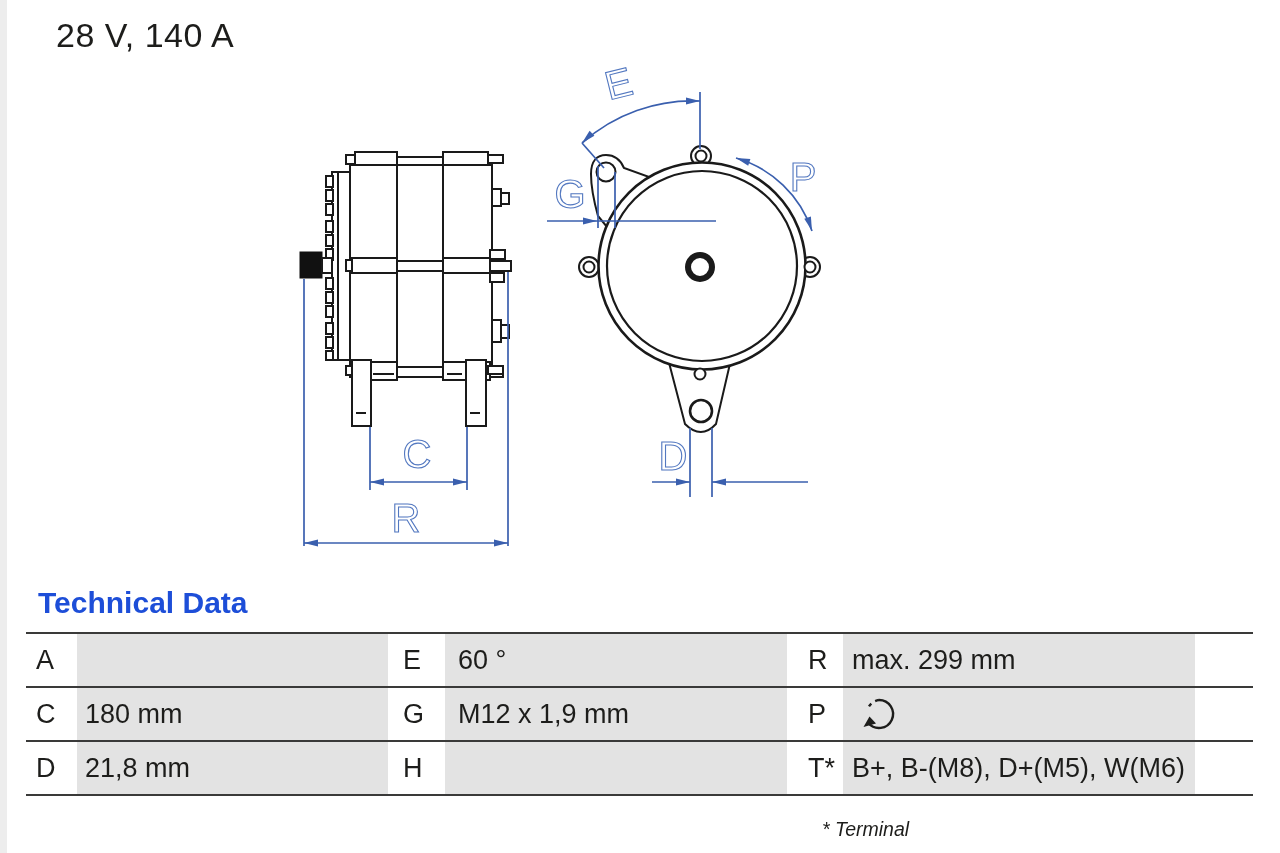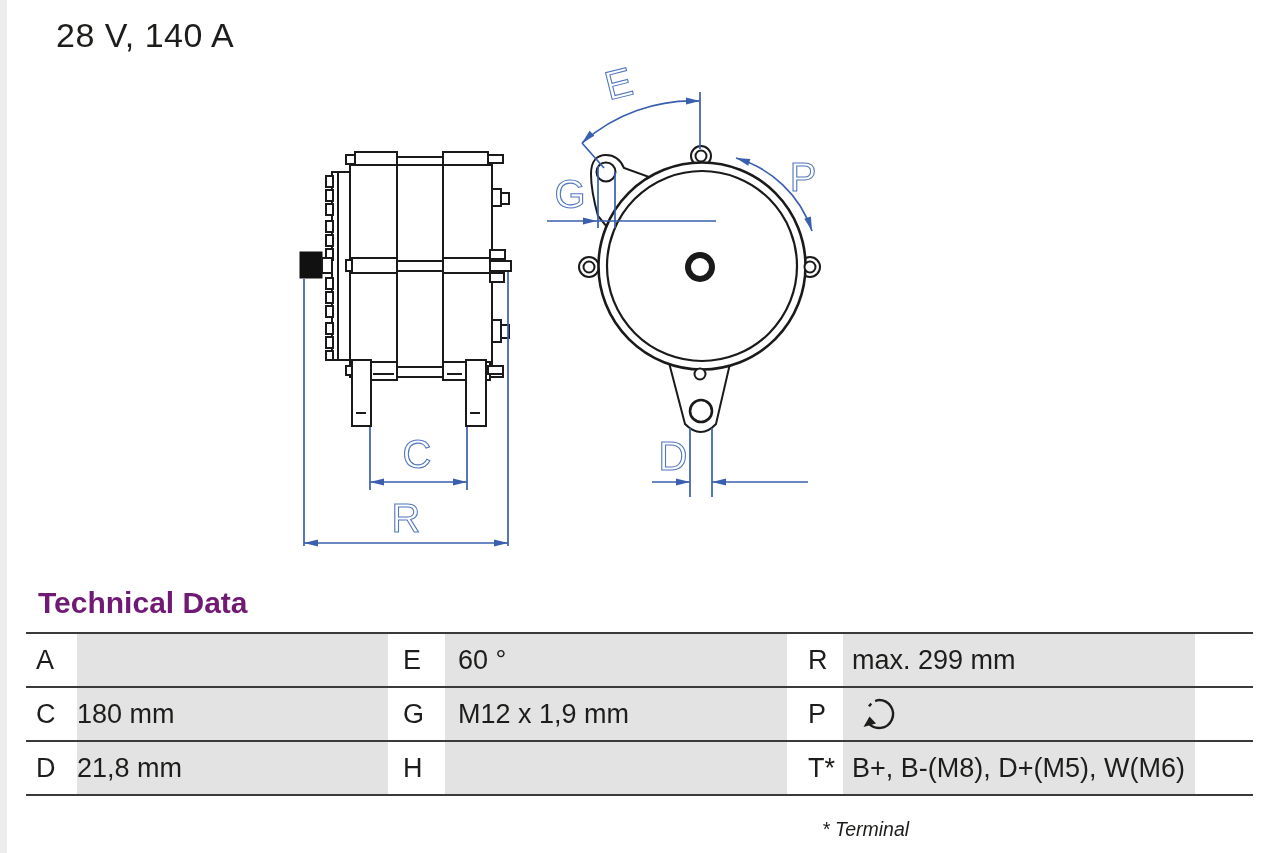--- a/index.html
+++ b/index.html
@@ -1,29 +1,29 @@
 <!DOCTYPE html>
 <html><head>
 <meta charset="utf-8">
 <style>
   html,body{margin:0;padding:0;background:#ffffff;width:1280px;height:853px;overflow:hidden;
             font-family:"Liberation Sans",sans-serif;color:#1d1d1b;}
   .page{position:relative;width:1280px;height:853px;background:#fff;}
   .edge-strip{position:absolute;left:0;top:0;width:7px;height:853px;background:#ededed;}
   .title{position:absolute;left:38px;top:16px;font-size:34px;font-weight:400;color:#1d1d1b;letter-spacing:0.5px;margin-left:18px;}
   .drawing-svg{position:absolute;left:0;top:0;}
-  .section-heading{position:absolute;left:38px;top:586px;font-size:30px;font-weight:700;color:#701a75;}
+  .section-heading{position:absolute;left:38px;top:586px;font-size:30px;font-weight:700;color:#1d4ed8;}
   .tech-table{position:absolute;left:26px;top:632px;width:1227px;border-top:2px solid #3a3a39;border-bottom:2px solid #3a3a39;}
   .t-row{display:flex;height:52px;}
   .t-row + .t-row{border-top:2px solid #3a3a39;}
   .cell{display:flex;align-items:center;font-size:27px;color:#1d1d1b;box-sizing:border-box;}
   .letter{background:#ffffff;}
   .value{background:#e3e3e3;}
   .l1{width:51px;padding-left:10px;}
-  .v1{width:311px;padding-left:0;}
+  .v1{width:311px;padding-left:8px;}
   .l2{width:57px;padding-left:15px;}
   .v2{width:342px;padding-left:13px;}
   .l3{width:56px;padding-left:21px;}
   .v3{width:352px;padding-left:9px;}
   .footnote{position:absolute;left:822px;top:818px;font-size:19.5px;color:#1d1d1b;font-style:italic;}
   .rot-icon{margin-left:2px;margin-top:2px;}
   .dim{font-size:40px;fill:none;stroke:#5378c0;stroke-width:1.1px;font-family:"Liberation Sans",sans-serif;}
   .blue{stroke:#3a5fae;stroke-width:1.7;fill:none;}
   .bluefill{fill:#3a5fae;stroke:none;}
   .blk{stroke:#1a1a1a;stroke-width:2;fill:#ffffff;}

